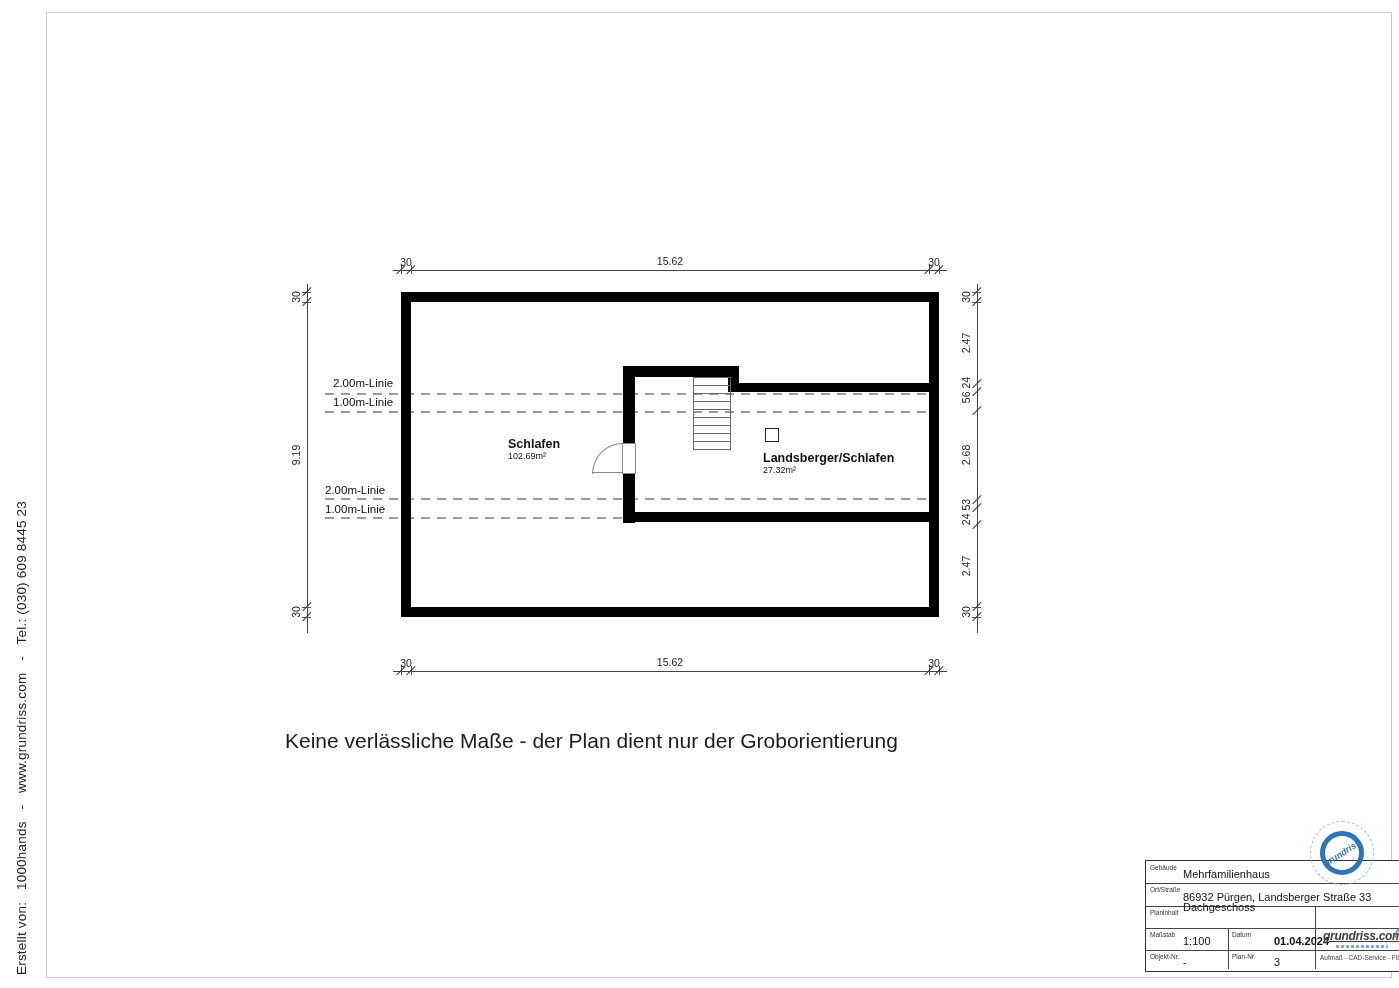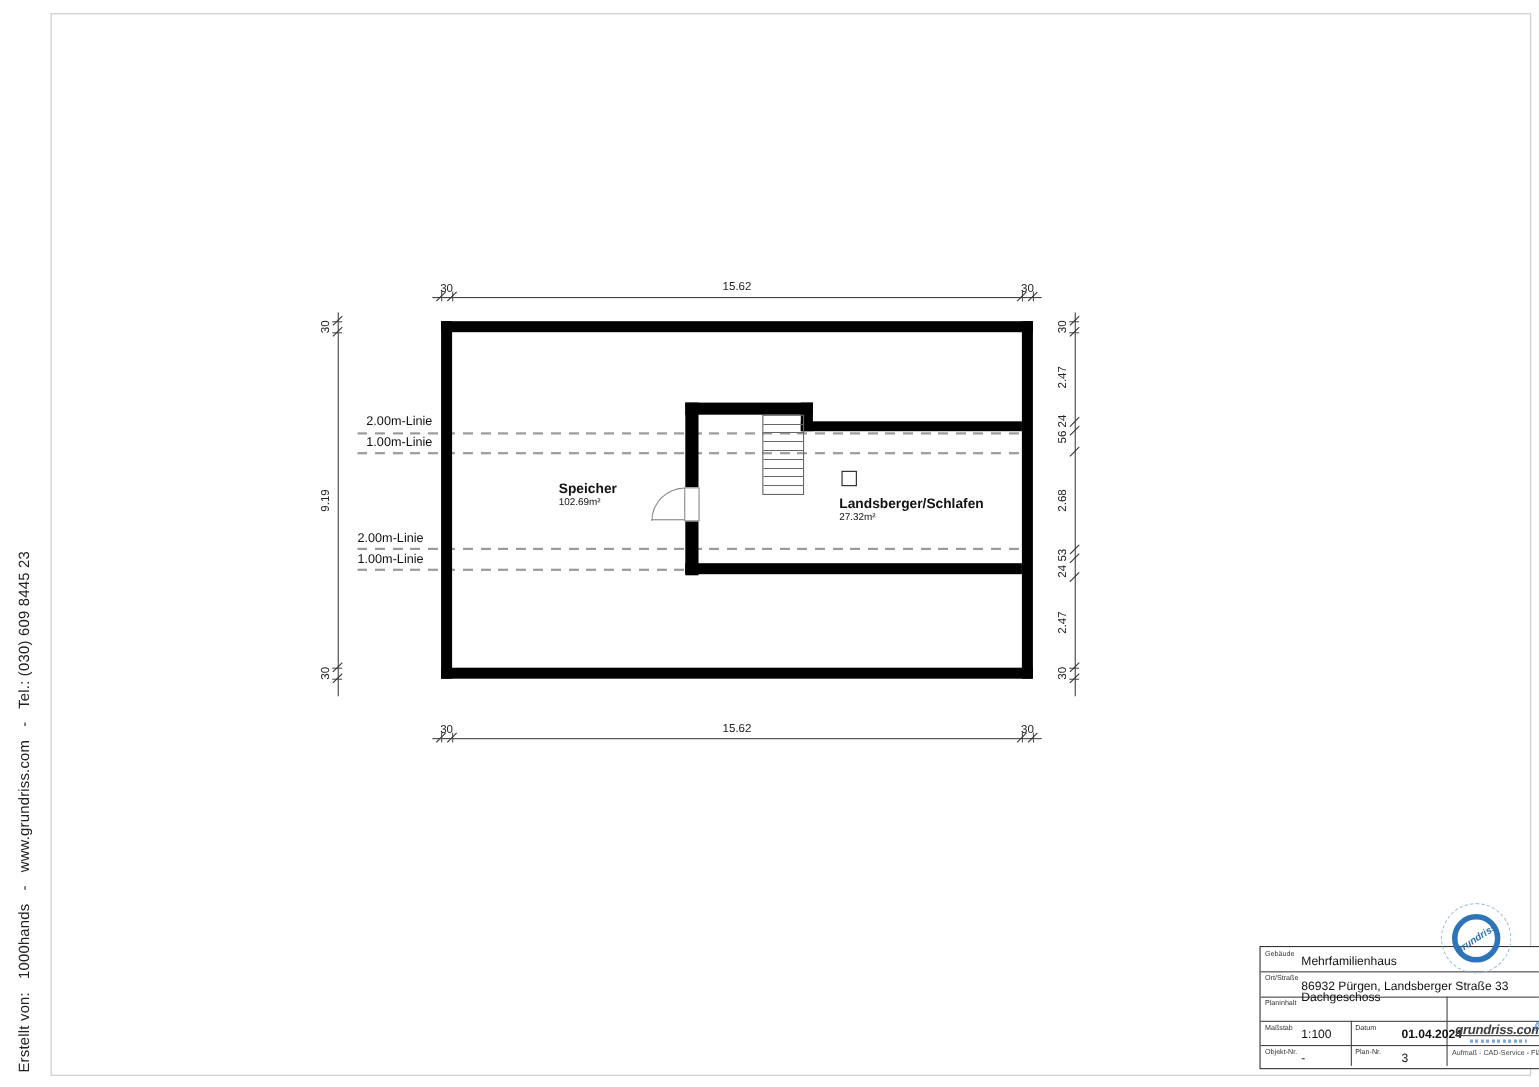--- a/index.html
+++ b/index.html
@@ -85,21 +85,21 @@
 
     <div class="stair"></div>
 
     <div class="door-gap"></div>
     <div class="door-arc"></div>
     <div class="door-chord"></div>
     <div class="door-leaf"></div>
 
     <div class="chimney"></div>
 
-    <div class="room-name" style="left:508px;top:437px;">Speicher</div>
+    <div class="room-name" style="left:508px;top:437px;">Schlafen</div>
     <div class="room-area" style="left:508px;top:451px;">102.69m²</div>
     <div class="room-name" style="left:763px;top:451px;">Landsberger/Schlafen</div>
     <div class="room-area" style="left:763px;top:465px;">27.32m²</div>
 
     <div class="dl-h" style="left:393px;top:270px;width:554px;"></div>
     <span class="xbar" style="left:401px;top:265px;"></span>
     <span class="xbar" style="left:411px;top:265px;"></span>
     <span class="xbar" style="left:929px;top:265px;"></span>
     <span class="xbar" style="left:939px;top:265px;"></span>
     <span class="tick" style="left:395px;top:269px;"></span>
@@ -153,20 +153,21 @@
     <span class="tick" style="left:971px;top:616px;"></span>
     <div class="vlab" style="left:966px;top:297px;">30</div>
     <div class="vlab" style="left:966px;top:343px;">2.47</div>
     <div class="vlab" style="left:966px;top:390px;">56 24</div>
     <div class="vlab" style="left:966px;top:455px;">2.68</div>
     <div class="vlab" style="left:966px;top:512px;">24 53</div>
     <div class="vlab" style="left:966px;top:566px;">2.47</div>
     <div class="vlab" style="left:966px;top:612px;">30</div>
   </div>
 
+  <div class="disclaimer">Keine verlässliche Maße - der Plan dient nur der Groborientierung</div>
 
   <div class="tb">
     <div class="hline" style="top:22px;"></div>
     <div class="hline" style="top:45px;"></div>
     <div class="hline" style="top:67px;"></div>
     <div class="hline" style="top:89px;"></div>
     <div class="vline" style="left:82px;top:67px;height:41px;"></div>
     <div class="vline" style="left:169px;top:45px;height:63px;"></div>
 
     <div class="tb-label" style="left:4px;top:3px;">Gebäude</div>

